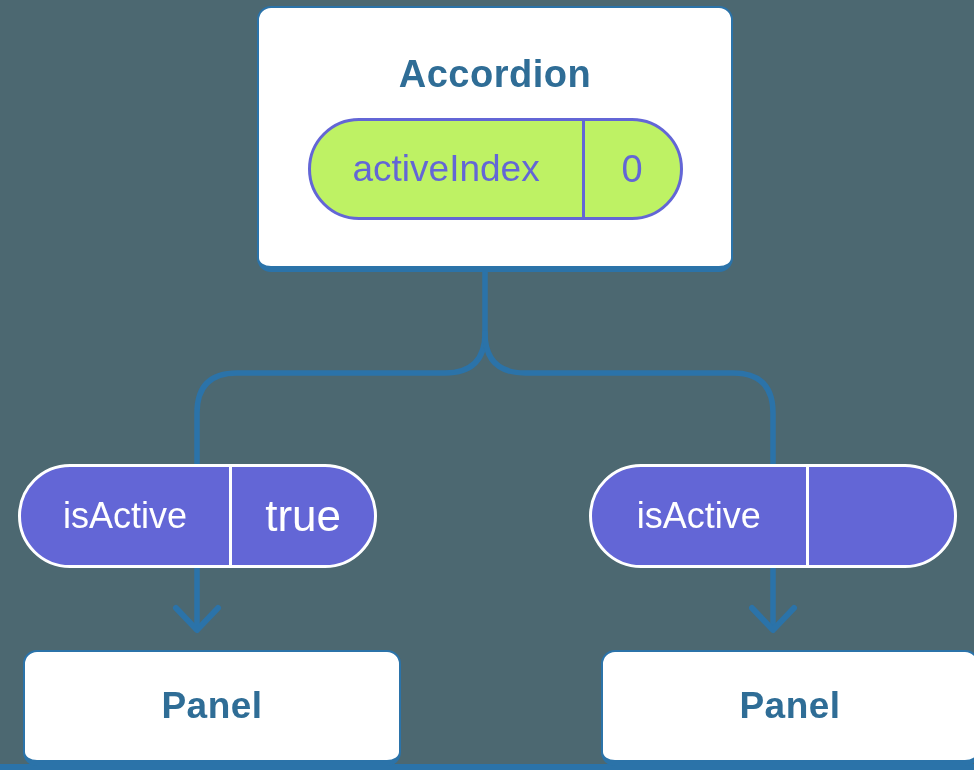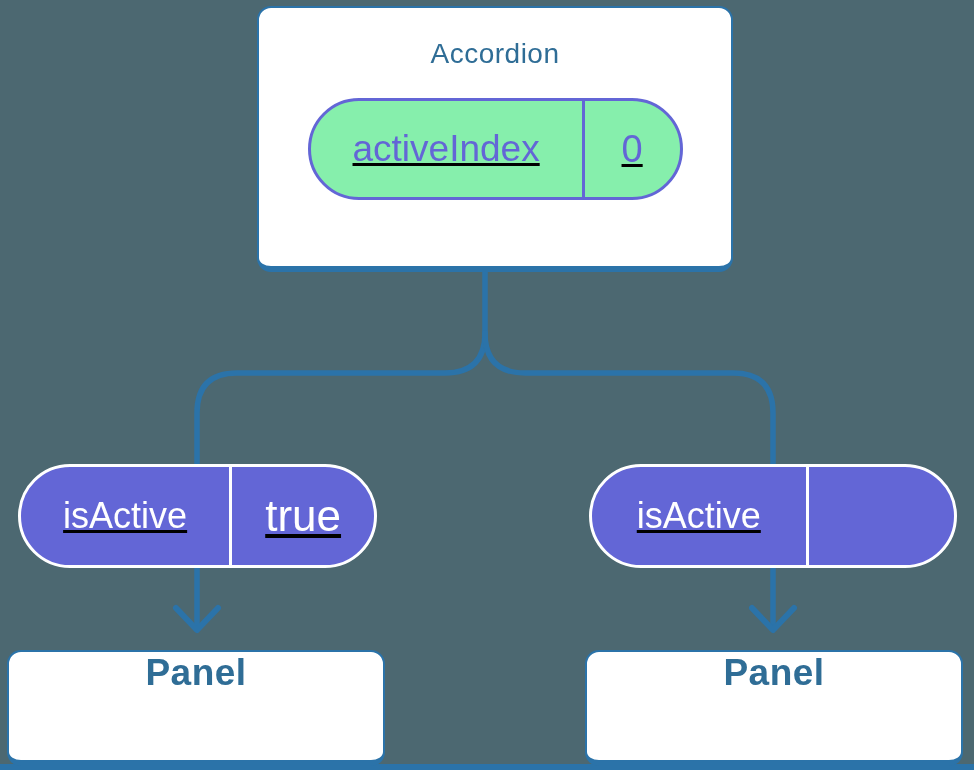--- a/index.html
+++ b/index.html
@@ -30,38 +30,37 @@
     background: #FFFFFF;
     border: 2px solid #2B73A9;
     border-bottom: 6px solid #2B73A9;
     border-radius: 14px;
     z-index: 1;
     display: flex;
     flex-direction: column;
     align-items: center;
   }
   .root-title {
-    margin-top: 22px;
-    font-size: 28px;
+    margin-top: 42px;
+    font-size: 38px;
     line-height: 48px;
-    font-weight: 400;
+    font-weight: 700;
     letter-spacing: 0.5px;
     color: #2F6D96;
   }
   .state-pill {
     margin-top: 20px;
     width: 375px; height: 102px;
     box-sizing: border-box;
     border: 3px solid #6366D6;
     border-radius: 60px;
-    background: #86efac;
+    background: #bef264;
     display: flex;
     align-items: stretch;
     overflow: hidden;
-    text-decoration: underline;
   }
   .state-pill .seg-name {
     flex: 0 0 73.5%;
     display: flex; align-items: center; justify-content: center;
     border-right: 3px solid #6366D6;
     color: #6366D6;
     font-size: 37px;
     font-weight: 500;
   }
   .state-pill .seg-value {
@@ -77,21 +76,20 @@
     top: 464px;
     height: 104px;
     box-sizing: border-box;
     background: #6366D6;
     border: 3px solid #FFFFFF;
     border-radius: 60px;
     display: flex;
     align-items: stretch;
     overflow: hidden;
     z-index: 1;
-    text-decoration: underline;
   }
   .prop-pill.left  { left: 18px;  width: 359px; }
   .prop-pill.right { left: 589px; width: 368px; }
   .prop-pill .seg-name {
     flex: 0 0 59%;
     display: flex; align-items: center; justify-content: center;
     border-right: 3px solid #FFFFFF;
     color: #FFFFFF;
     font-size: 36px;
     font-weight: 500;
@@ -106,22 +104,23 @@
   
   .panel-node {
     position: absolute;
     top: 650px;
     width: 378px; height: 116px;
     box-sizing: border-box;
     background: #FFFFFF;
     border: 2px solid #2B73A9;
     border-bottom: 6px solid #2B73A9;
     border-radius: 14px;
-    display: flex; justify-content: center;
+    display: flex; align-items: center; justify-content: center;
     z-index: 1;
+    margin-left: 16px;
   }
   .panel-node.left  { left: 7px; }
   .panel-node.right { left: 585px; }
   .panel-label {
     font-size: 37px;
     font-weight: 700;
     letter-spacing: 0.5px;
     color: #2F6D96;
   }
   

